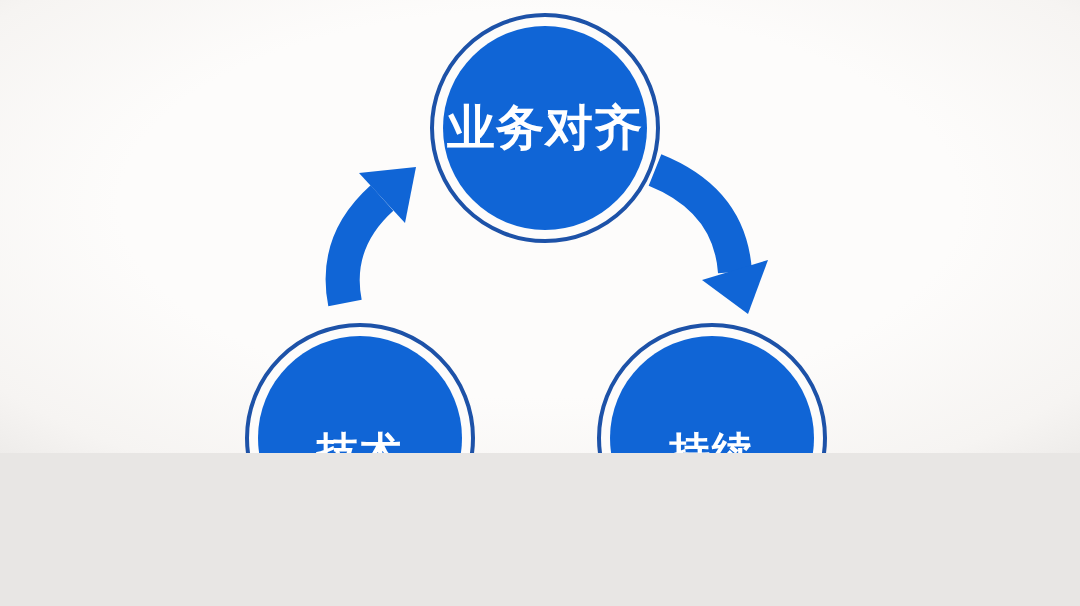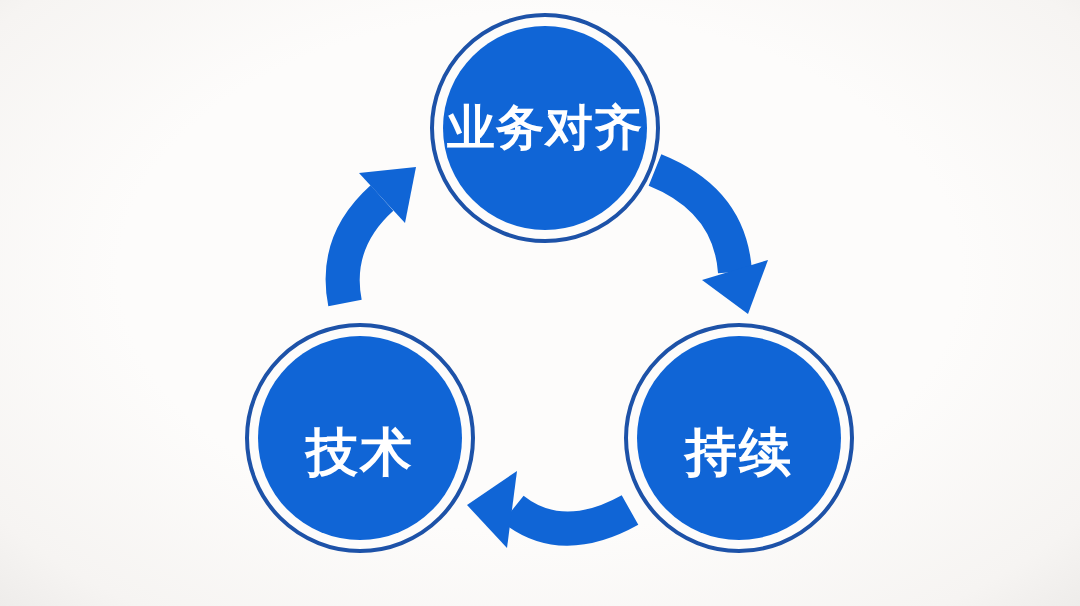--- a/index.html
+++ b/index.html
@@ -3,21 +3,21 @@
 <meta charset="utf-8">
 <style>
   html, body {
     margin: 0;
     padding: 0;
     background: #e8e6e4;
   }
   .stage {
     position: relative;
     width: 1080px;
-    height: 606px;
+    height: 453px;
     overflow: hidden;
     background: radial-gradient(ellipse at 50% 45%, #fdfcfb 55%, #f6f4f2 88%, #eeecea 100%);
     font-family: "Liberation Sans", "DejaVu Sans", sans-serif;
   }
   .arrows-layer {
     position: absolute;
     left: 0; top: 0;
     width: 1080px;
     height: 606px;
   }
@@ -26,21 +26,21 @@
     width: 230px;
     height: 230px;
     box-sizing: border-box;
     border: 4px solid #1d52a8;
     border-radius: 50%;
     background: #fdfcfb;
     padding: 9px;
   }
   .node-top   { left: 430px; top: 13px;  }
   .node-left  { left: 245px; top: 323px; }
-  .node-right { left: 624px; top: 323px; }
+  .node-right { left: 597px; top: 323px; }
   .node-inner {
     width: 100%;
     height: 100%;
     border-radius: 50%;
     background: #1065d6;
     display: flex;
     flex-direction: column;
     align-items: center;
     justify-content: center;
     color: #ffffff;
@@ -48,21 +48,21 @@
     text-align: center;
   }
   .label-one-line {
     font-size: 48px;
     line-height: 1.1;
     letter-spacing: 1px;
     white-space: nowrap;
   }
   .label-line {
     display: block;
-    font-size: 52px;
+    font-size: 41px;
     line-height: 1.13;
     letter-spacing: 2px;
     white-space: nowrap;
     margin-top: 29px;
   }
 </style>
 </head>
 <body>
 
 <div class="stage">

